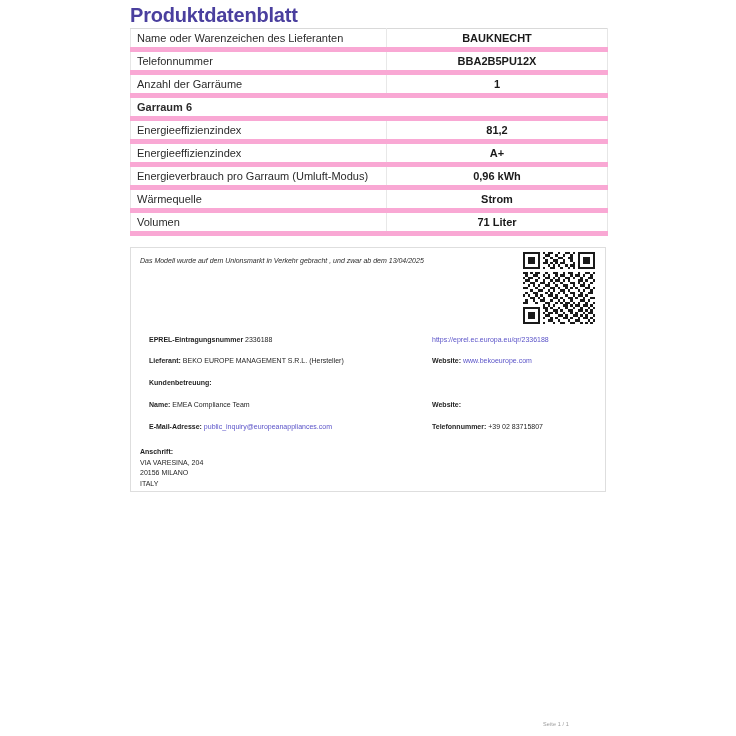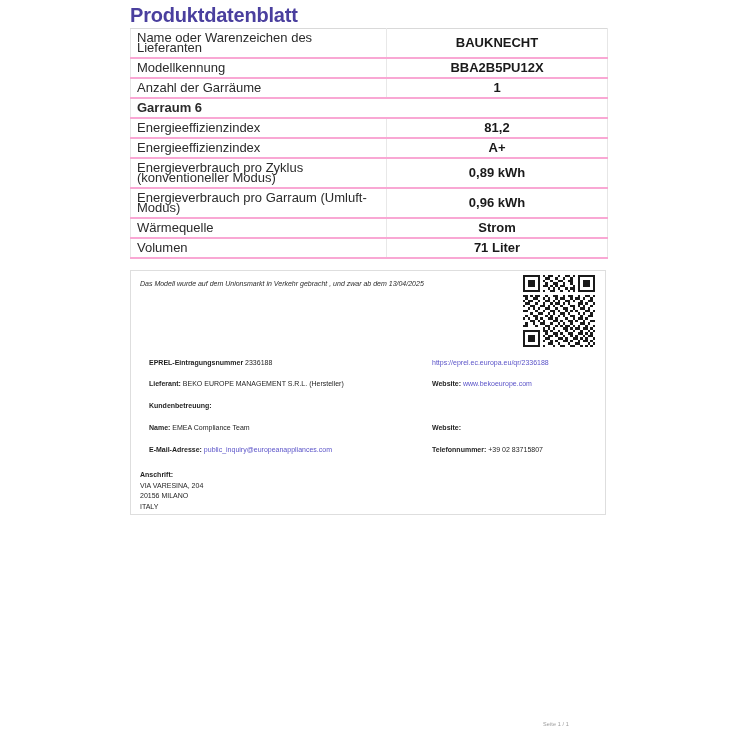--- a/index.html
+++ b/index.html
@@ -51,22 +51,22 @@
   
   table.spec {
     width: 478px;
     border-collapse: collapse;
     table-layout: fixed;
     border-top: 1px solid #d9d9d9;
     border-left: 1px solid #e6e6e6;
     border-right: 1px solid #e6e6e6;
   }
   table.spec td {
-    border-bottom: 2px solid #f9a8d4;
-    font-size: 13px;
+    border-bottom: 5px solid #f9a8d4;
+    font-size: 11px;
     line-height: 10px;
     padding: 4px 6px;
     vertical-align: middle;
     height: 8px;
   }
   td.k {
     width: 243px;
     text-align: left;
     color: #2b2b2b;
     border-right: 1px solid #e8e8e8;
@@ -153,41 +153,37 @@
     <h1 class="doc-title">Produktdatenblatt</h1>
 
 
     <table class="spec">
       <tbody>
         <tr>
           <td class="k">Name oder Warenzeichen des Lieferanten</td>
           <td class="v">BAUKNECHT</td>
         </tr>
         <tr>
-          <td class="k">Modellkennung</td>
+          <td class="k">Telefonnummer</td>
           <td class="v">BBA2B5PU12X</td>
         </tr>
         <tr>
           <td class="k">Anzahl der Garräume</td>
           <td class="v">1</td>
         </tr>
         <tr class="section">
           <td class="k" colspan="2">Garraum 6</td>
         </tr>
         <tr>
           <td class="k">Energieeffizienzindex</td>
           <td class="v">81,2</td>
         </tr>
         <tr>
           <td class="k">Energieeffizienzindex</td>
           <td class="v">A+</td>
-        </tr>
-        <tr>
-          <td class="k">Energieverbrauch pro Zyklus (konventioneller Modus)</td>
-          <td class="v">0,89 kWh</td>
         </tr>
         <tr>
           <td class="k">Energieverbrauch pro Garraum (Umluft-Modus)</td>
           <td class="v">0,96 kWh</td>
         </tr>
         <tr>
           <td class="k">Wärmequelle</td>
           <td class="v">Strom</td>
         </tr>
         <tr>

